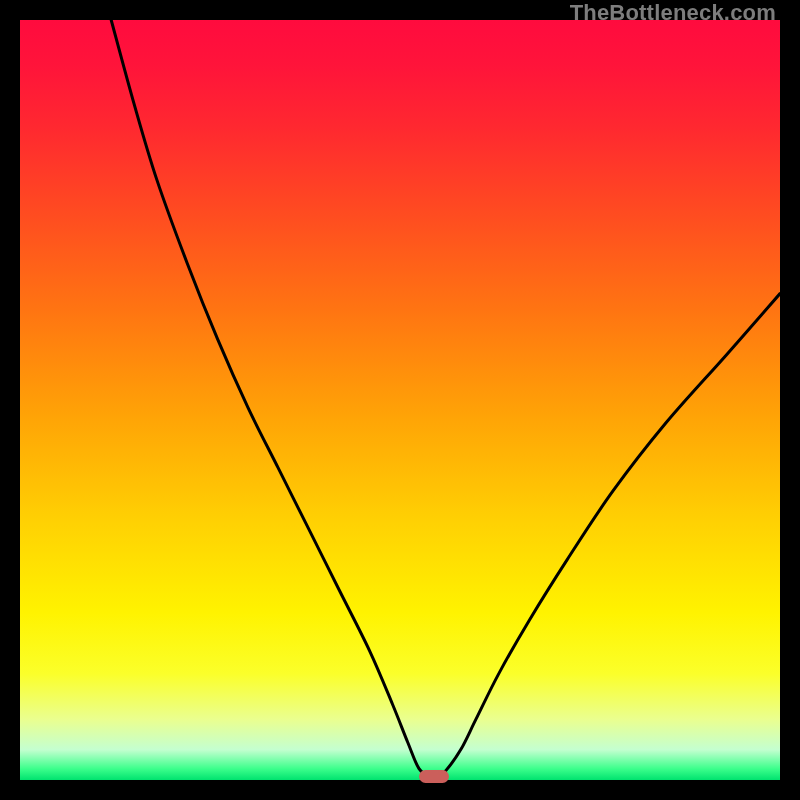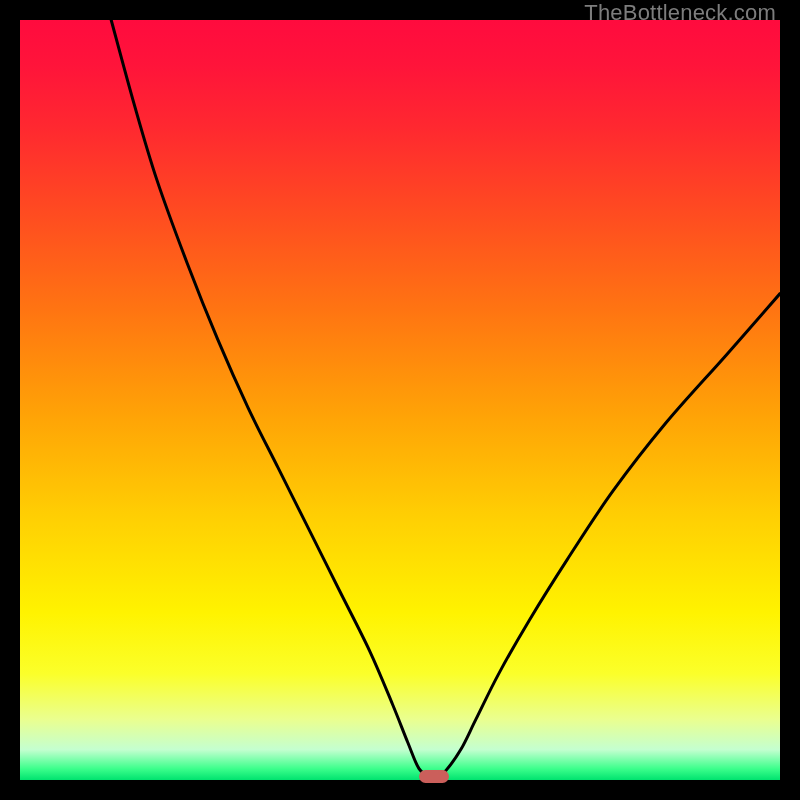--- a/index.html
+++ b/index.html
@@ -38,21 +38,21 @@
       #3dff8c 98.5%,
       #00e36f 100%
     );
   }
   .watermark {
     position: absolute;
     top: 0px;
     right: 24px;
     color: #7d7d7d;
     font-size: 22px;
-    font-weight: 400;
+    font-weight: 700;
     letter-spacing: 0.2px;
     z-index: 5;
   }
   svg.curve {
     position: absolute;
     left: 0;
     top: 0;
     width: 760px;
     height: 760px;
     z-index: 3;

